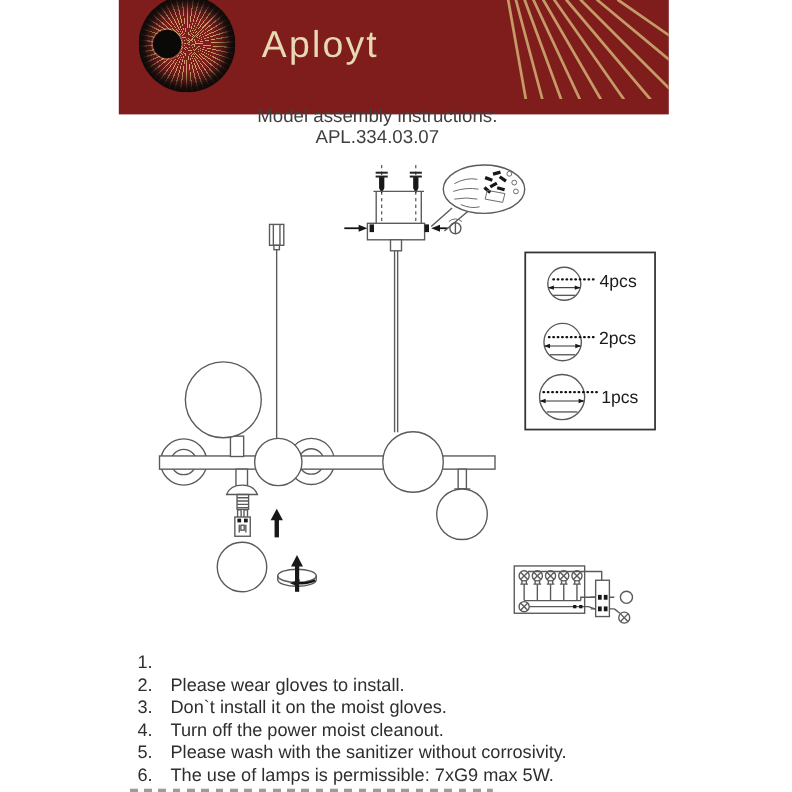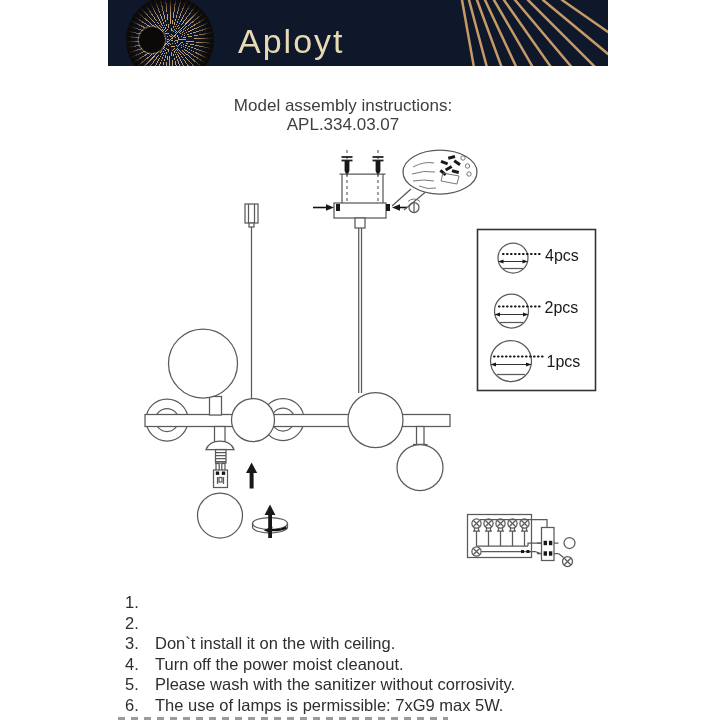--- a/index.html
+++ b/index.html
@@ -2,22 +2,22 @@
 <html><head>
 <meta charset="utf-8">
 <style>
   html,body{margin:0;padding:0;}
   body{
     width:720px;height:720px;position:relative;overflow:hidden;
     background:#ffffff;font-family:"Liberation Sans",sans-serif;
   }
   
   .banner{
-    position:absolute;left:108px;top:0;width:500px;height:66px;
-    background:#0f172a;overflow:hidden;
+    position:absolute;left:108px;top:0;width:500px;height:104px;
+    background:#7f1d1d;overflow:hidden;
   }
   .starburst{
     position:absolute;left:18px;top:-4px;width:88px;height:88px;border-radius:50%;
     background:
       radial-gradient(circle, rgba(12,10,8,0) 0 40%, rgba(12,10,8,.35) 52%, rgba(12,10,8,.9) 64%, #0c0a08 71%),
       repeating-conic-gradient(#c9a06b 0deg 1.8deg, rgba(0,0,0,0) 1.8deg 7.2deg);
   }
   .starburst-core{
     position:absolute;left:31px;top:27px;width:26px;height:26px;border-radius:50%;
     background:#0b0908;box-shadow:0 0 0 1.5px rgba(220,180,125,.35);
@@ -300,24 +300,25 @@
     </g>
   </g>
 </svg>
 
 <div class="instructions">
   <div class="instr-row">
     <span class="instr-num">1.</span>
   </div>
   <div class="instr-row">
     <span class="instr-num">2.</span>
+    <span>Please wear gloves to install.</span>
   </div>
   <div class="instr-row">
     <span class="instr-num">3.</span>
-    <span>Don`t install it on the with ceiling.</span>
+    <span>Don`t install it on the moist gloves.</span>
   </div>
   <div class="instr-row">
     <span class="instr-num">4.</span>
     <span>Turn off the power moist cleanout.</span>
   </div>
   <div class="instr-row">
     <span class="instr-num">5.</span>
     <span>Please wash with the sanitizer without corrosivity.</span>
   </div>
   <div class="instr-row">

